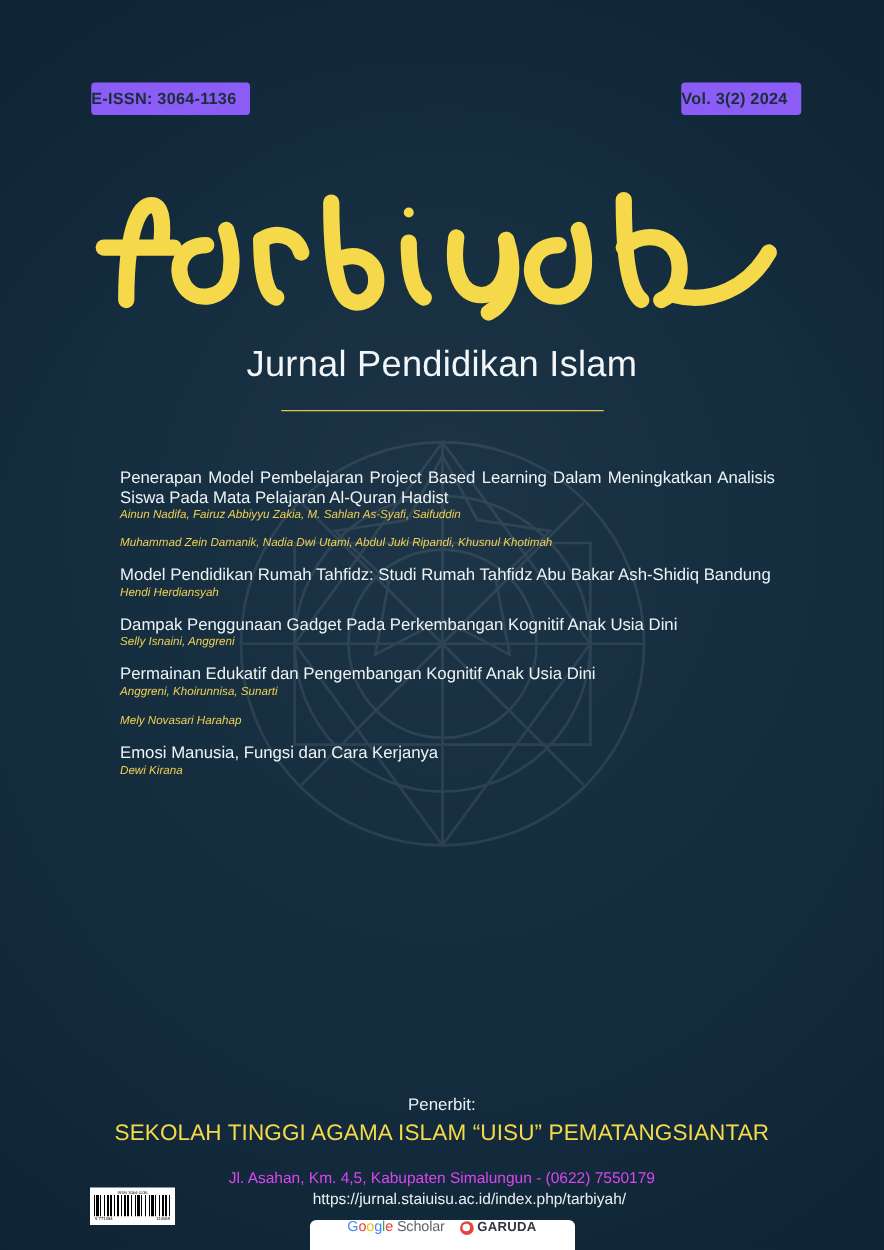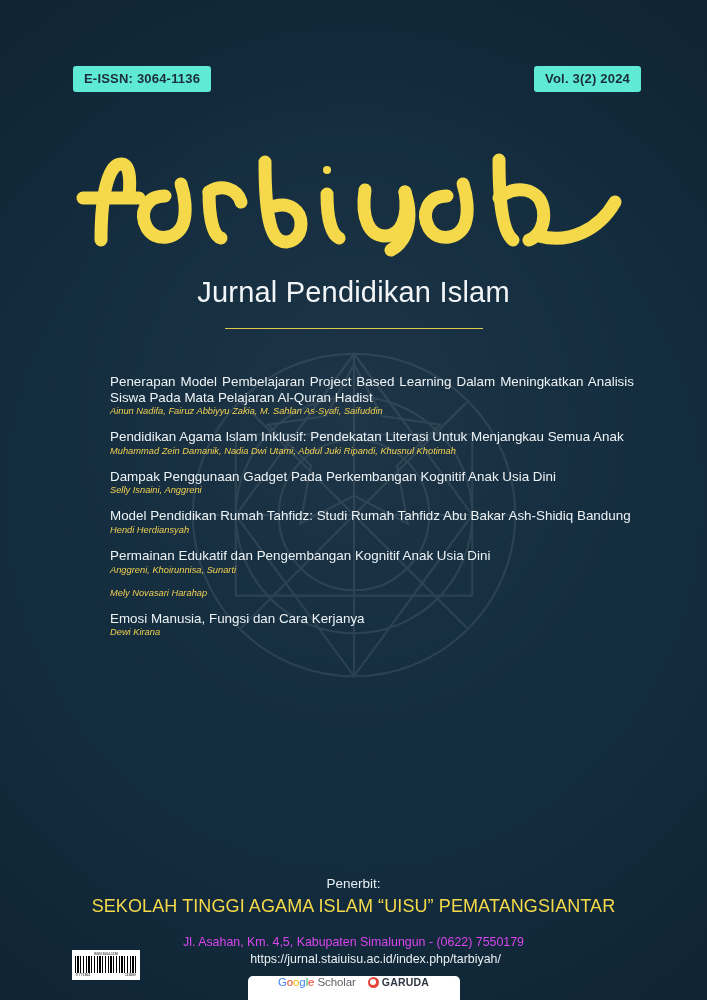--- a/index.html
+++ b/index.html
@@ -32,25 +32,25 @@
     top: 300px;
     transform: translateX(-50%);
     width: 430px;
     height: 430px;
     opacity: 0.085;
     pointer-events: none;
   }
   
   .badge {
     position: absolute;
-    background: #5eead4;
+    background: #8b5cf6;
     color: #1b2d3a;
     font-size: 13px;
     font-weight: bold;
-    padding: 5px 11px 6px 11px;
+    padding: 5px 11px 6px 0;
     border-radius: 3px;
     letter-spacing: 0.2px;
     white-space: nowrap;
   }
   .badge-issn { left: 73px; top: 66px; }
   .badge-vol  { right: 66px; top: 66px; }
 
   
   .masthead {
     position: absolute;
@@ -82,21 +82,21 @@
     top: 328px;
     width: 258px;
     height: 1px;
     background: #f5d94a;
     opacity: 0.9;
   }
 
   
   .toc {
     position: absolute;
-    left: 110px;
+    left: 96px;
     top: 374px;
     width: 524px;
   }
   .toc-item { margin-bottom: 12px; }
   .toc-title {
     color: #eef3f6;
     font-size: 13.4px;
     line-height: 15.6px;
     text-align: justify;
     text-align-last: left;
@@ -291,30 +291,29 @@
 
   <div class="subtitle">Jurnal Pendidikan Islam</div>
   <div class="rule"></div>
 
   <div class="toc">
     <div class="toc-item">
       <p class="toc-title">Penerapan Model Pembelajaran Project Based Learning Dalam Meningkatkan Analisis Siswa Pada Mata Pelajaran Al-Quran Hadist</p>
       <p class="toc-authors">Ainun Nadifa, Fairuz Abbiyyu Zakia, M. Sahlan As-Syafi, Saifuddin</p>
     </div>
     <div class="toc-item">
-      <p class="toc-title">Pendidikan Agama Islam Inklusif: Pendekatan Literasi Untuk Menjangkau Semua Anak</p>
       <p class="toc-authors">Muhammad Zein Damanik, Nadia Dwi Utami, Abdul Juki Ripandi, Khusnul Khotimah</p>
+    </div>
+    <div class="toc-item">
+      <p class="toc-title">Model Pendidikan Rumah Tahfidz: Studi Rumah Tahfidz Abu Bakar Ash-Shidiq Bandung</p>
+      <p class="toc-authors">Hendi Herdiansyah</p>
     </div>
     <div class="toc-item">
       <p class="toc-title">Dampak Penggunaan Gadget Pada Perkembangan Kognitif Anak Usia Dini</p>
       <p class="toc-authors">Selly Isnaini, Anggreni</p>
-    </div>
-    <div class="toc-item">
-      <p class="toc-title">Model Pendidikan Rumah Tahfidz: Studi Rumah Tahfidz Abu Bakar Ash-Shidiq Bandung</p>
-      <p class="toc-authors">Hendi Herdiansyah</p>
     </div>
     <div class="toc-item">
       <p class="toc-title">Permainan Edukatif dan Pengembangan Kognitif Anak Usia Dini</p>
       <p class="toc-authors">Anggreni, Khoirunnisa, Sunarti</p>
     </div>
     <div class="toc-item">
       <p class="toc-authors">Mely Novasari Harahap</p>
     </div>
     <div class="toc-item">
       <p class="toc-title">Emosi Manusia, Fungsi dan Cara Kerjanya</p>

